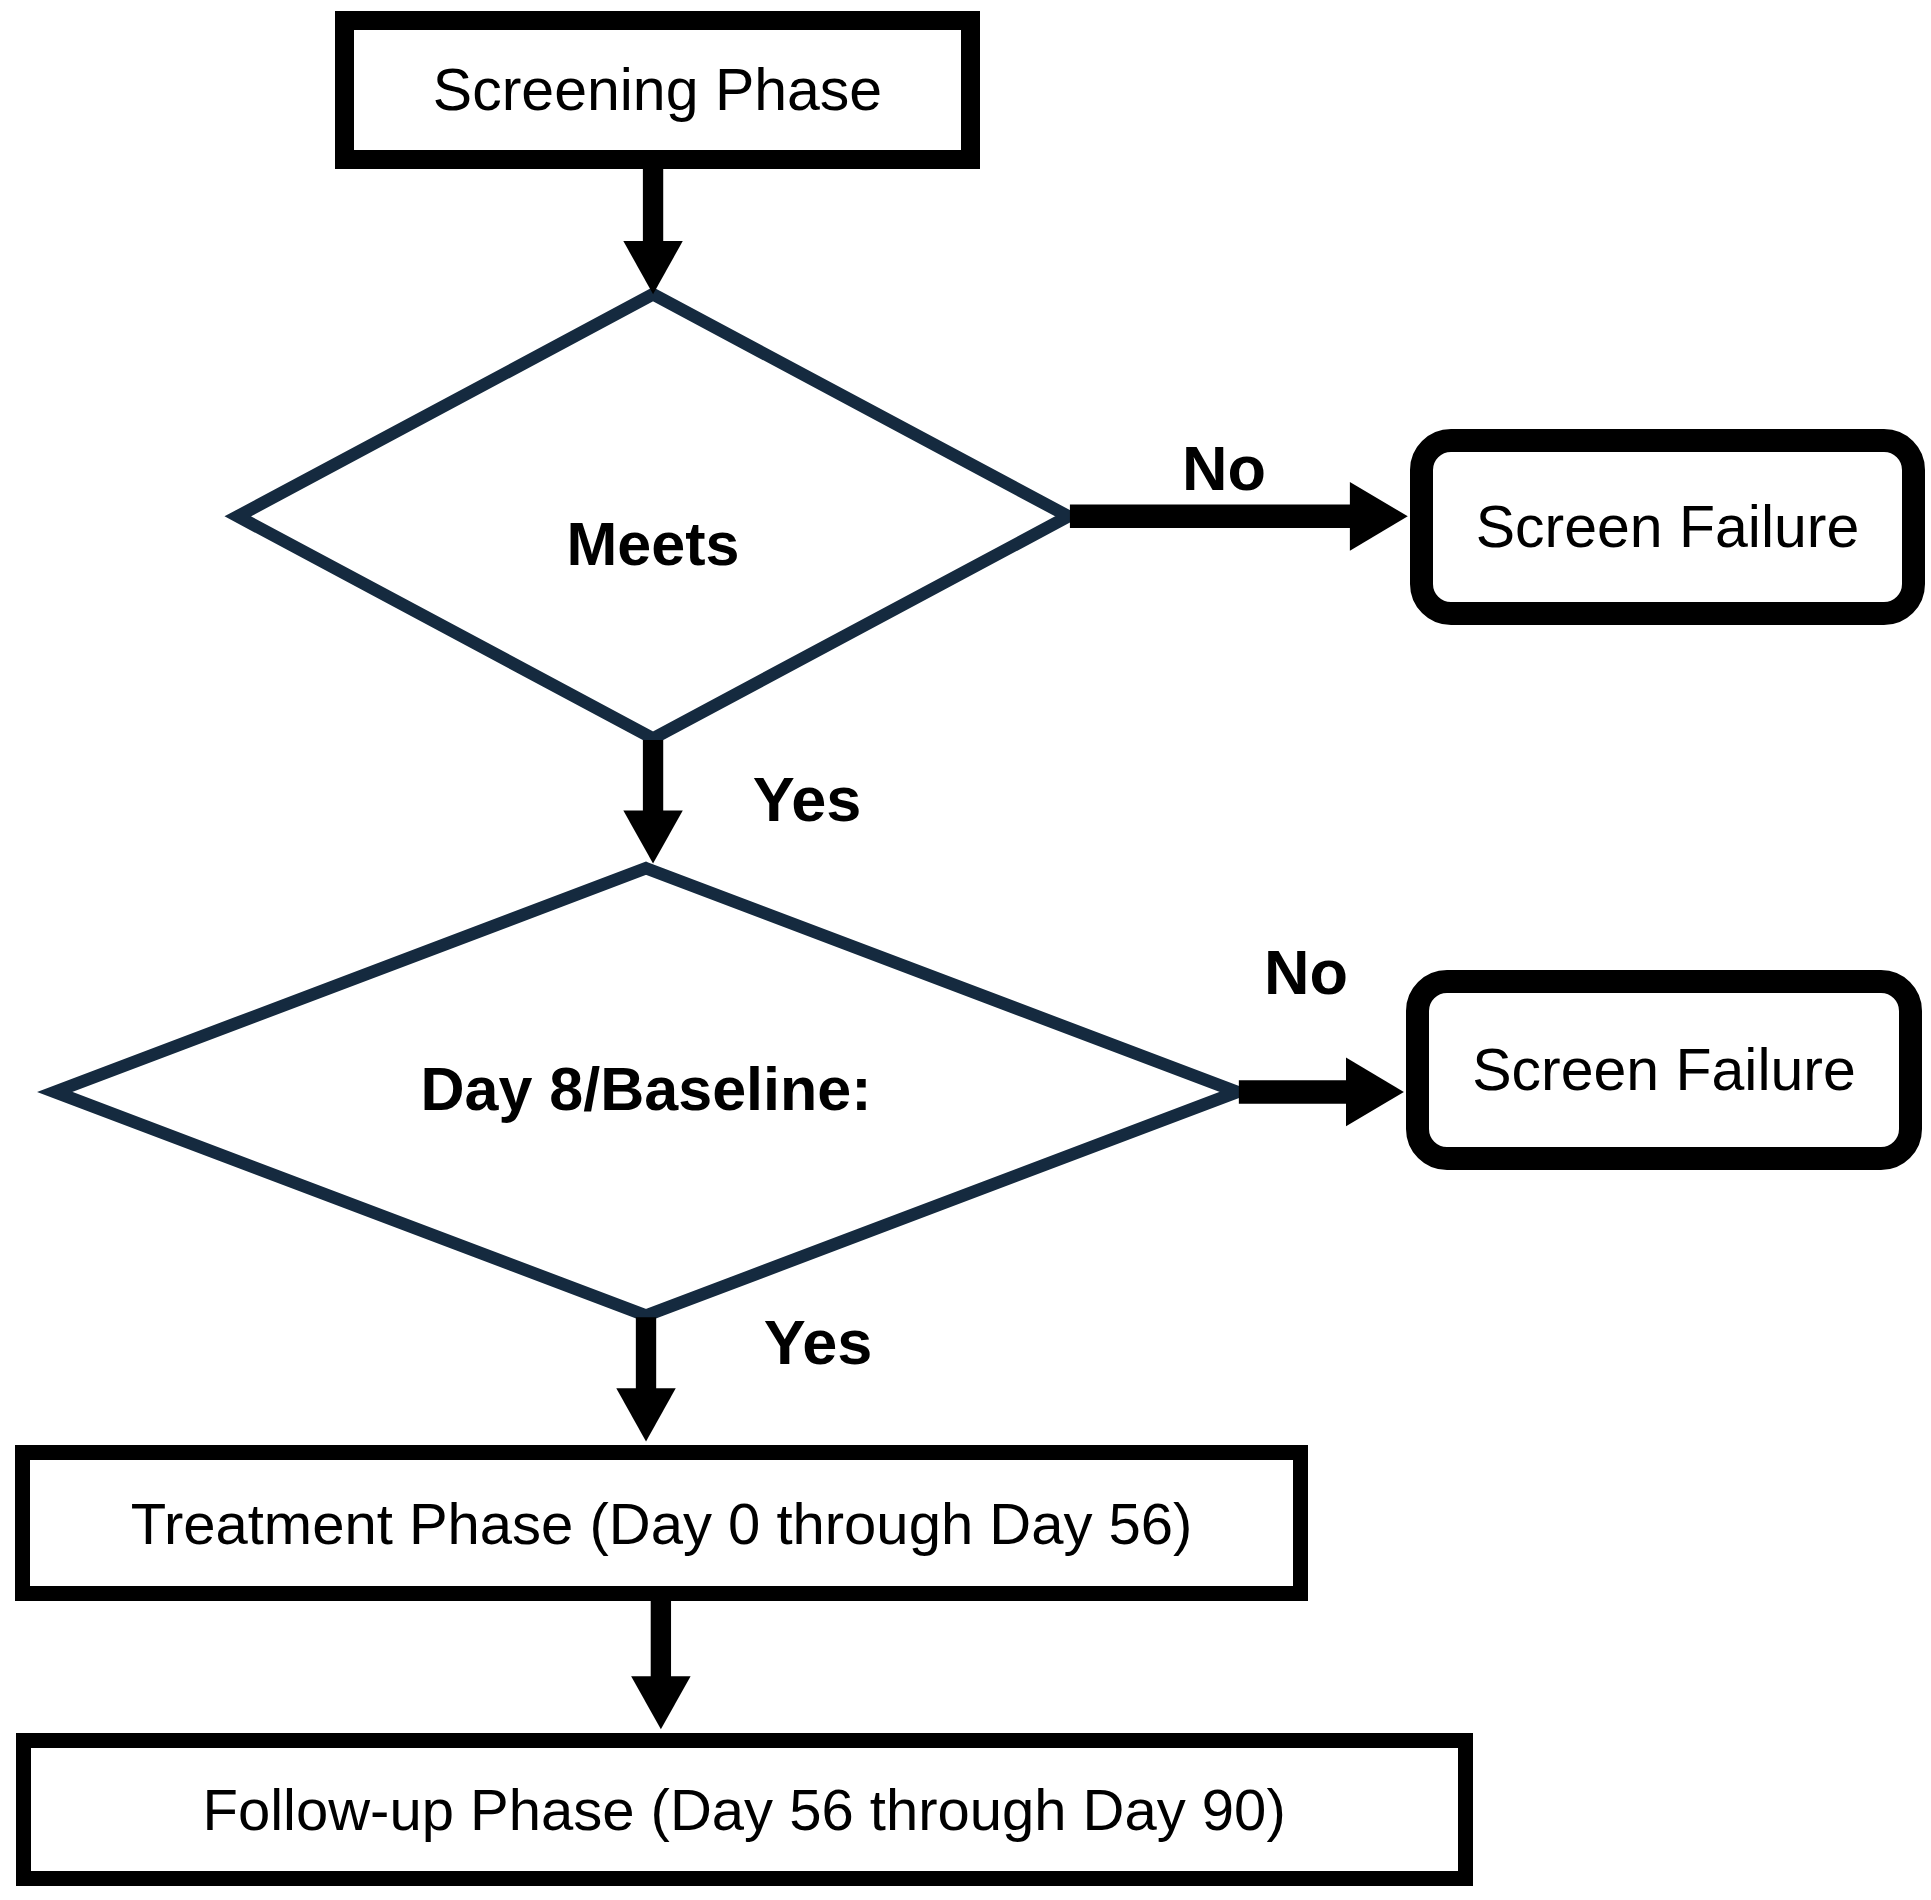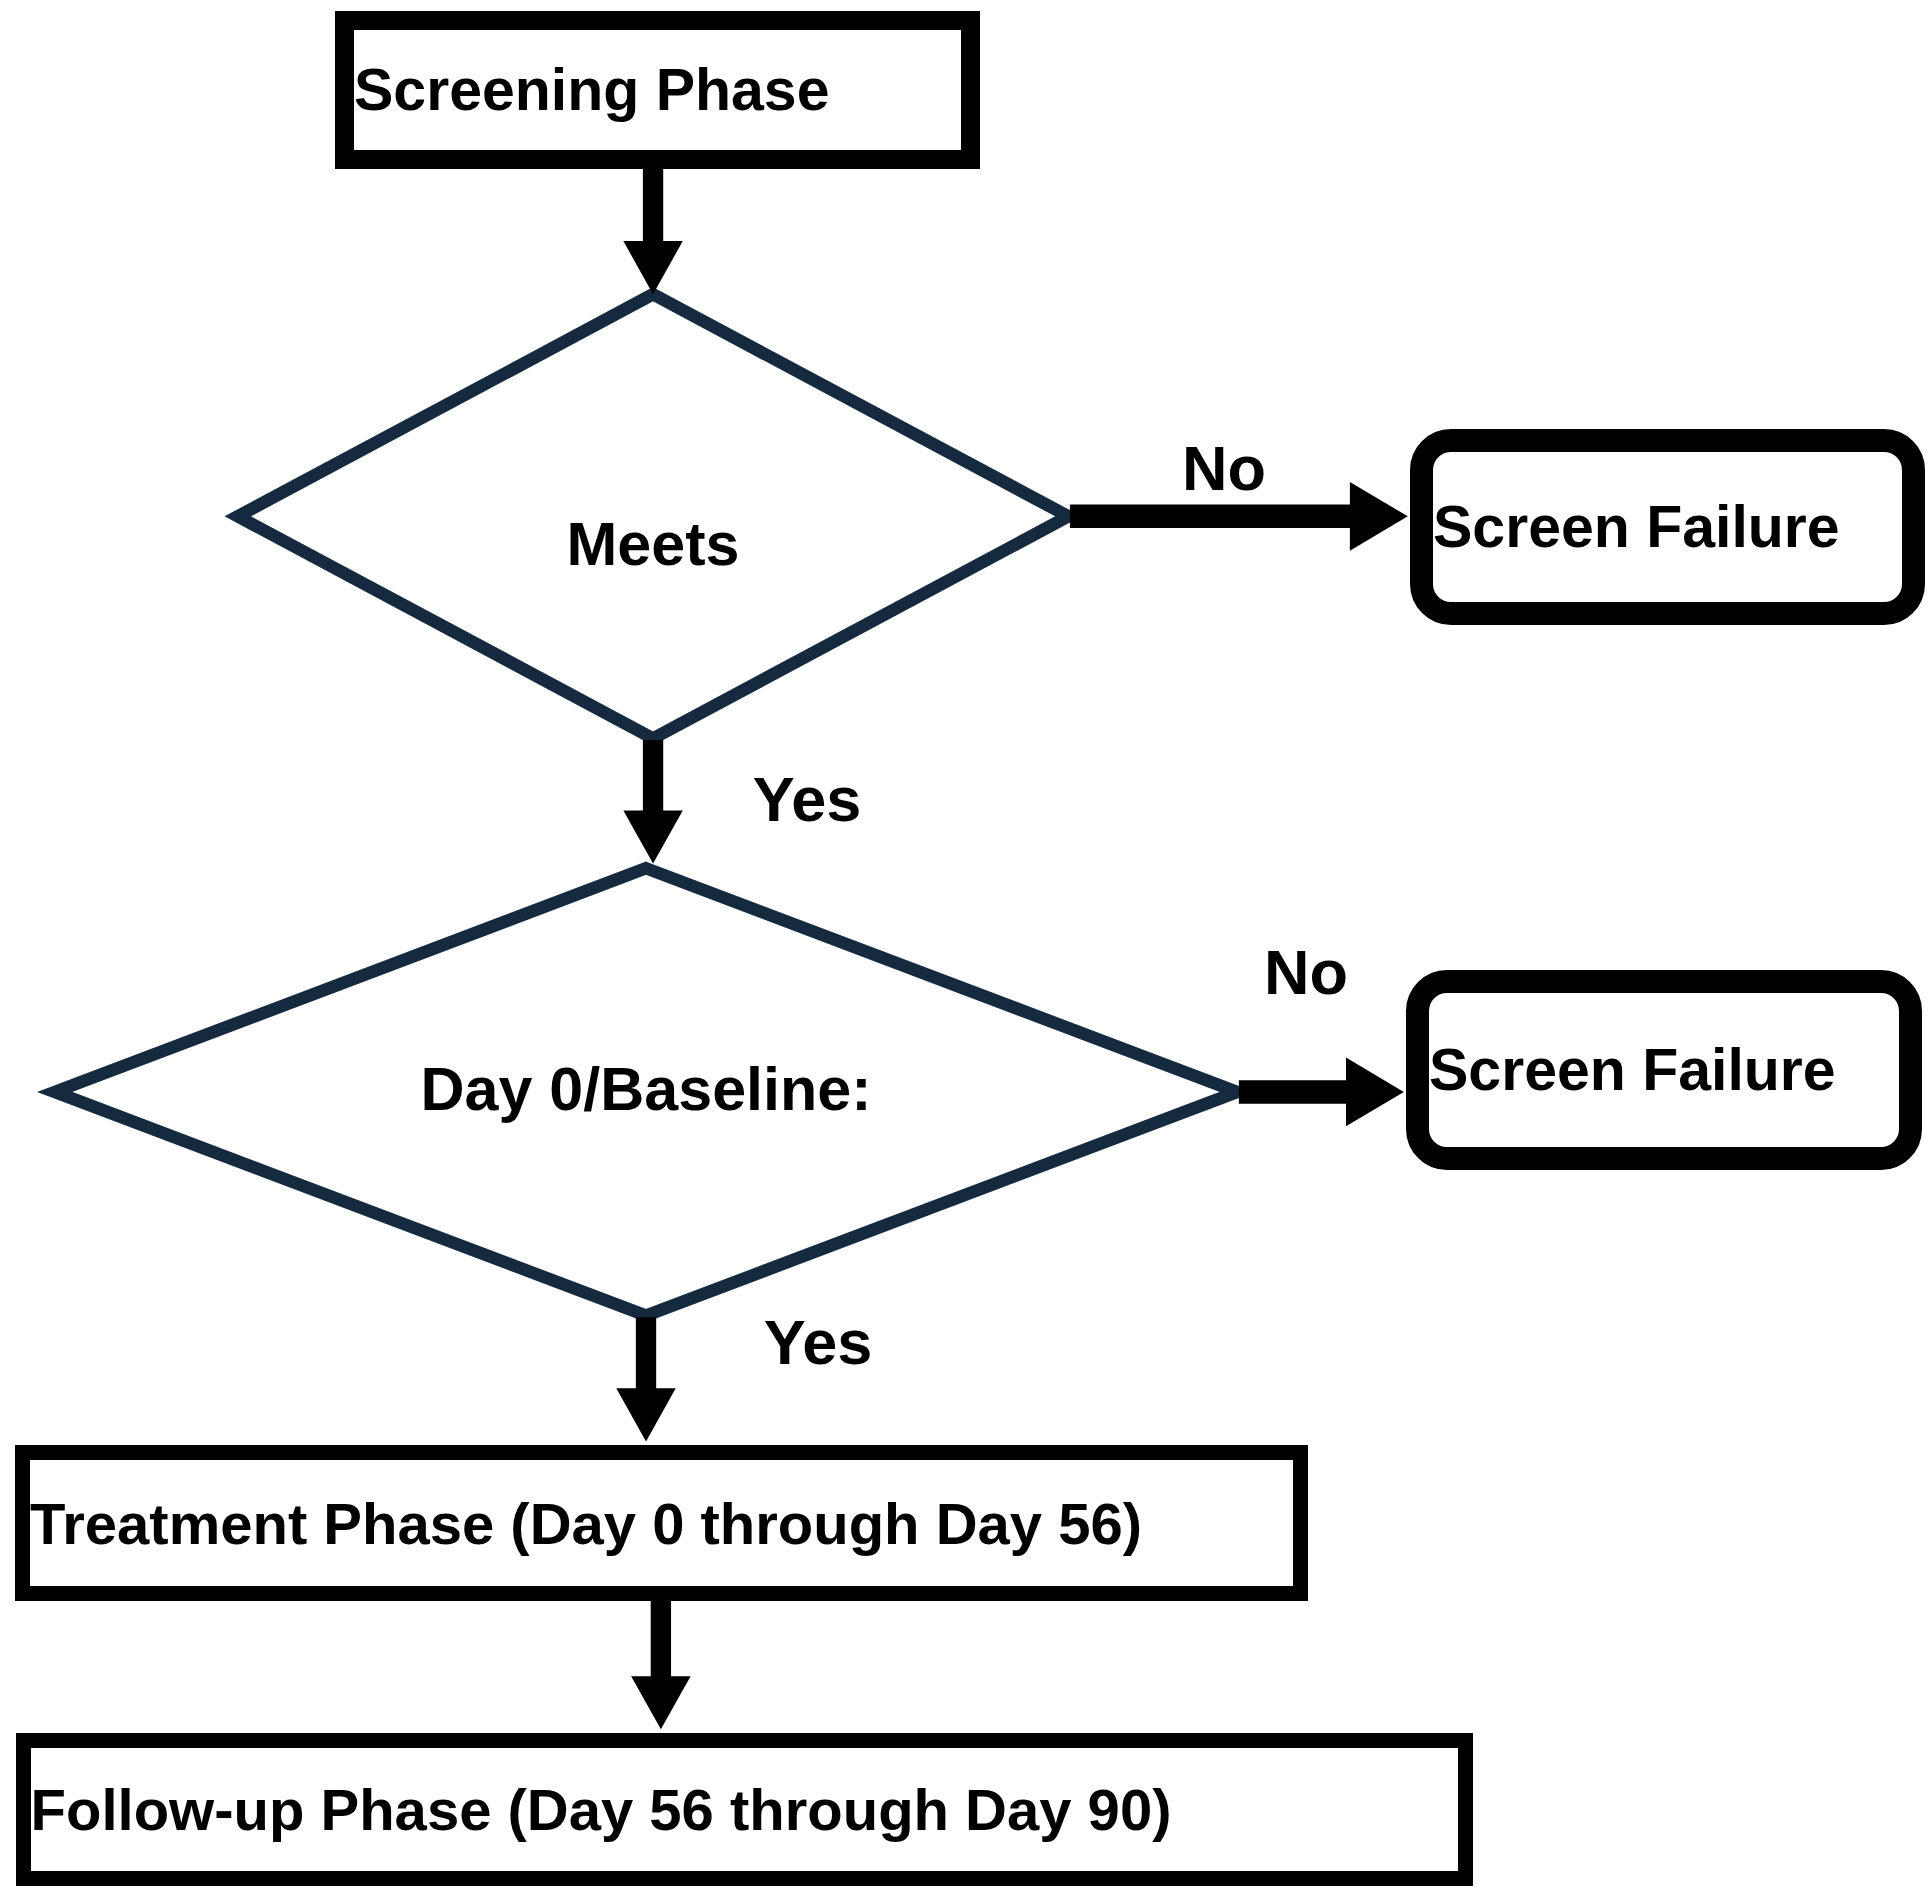--- a/index.html
+++ b/index.html
@@ -40,23 +40,23 @@
   .arrow-head {
     fill: #000000;
   }
   .node {
     position: absolute;
     box-sizing: border-box;
     background: #ffffff;
     border: 19px solid #000000;
     display: flex;
     align-items: center;
-    justify-content: flex-start;
+    justify-content: center;
     text-align: center;
-    font-weight: 700;
+    font-weight: 400;
     font-size: 59px;
     color: #000000;
   }
   #screening-box { left: 335px; top: 11px; width: 645px; height: 158px; }
   #screen-failure-top {
     left: 1410px; top: 429px; width: 515px; height: 196px;
     border-width: 23.5px; border-radius: 41px;
   }
   #screen-failure-bottom {
     left: 1406px; top: 970px; width: 516px; height: 200px;
@@ -142,21 +142,21 @@
 
   <div class="node" id="followup-box">
     <span>Follow-up Phase (Day 56 through Day 90)</span>
   </div>
 
   <div class="diamond-text" id="decision-initial-text">
     <div>Meets</div>
   </div>
 
   <div class="diamond-text" id="decision-baseline-text">
-    <div>Day 0/Baseline:</div>
+    <div>Day 8/Baseline:</div>
   </div>
 
   <div class="edge-label" id="label-no-top">No</div>
   <div class="edge-label" id="label-yes-top">Yes</div>
   <div class="edge-label" id="label-no-bottom">No</div>
   <div class="edge-label" id="label-yes-bottom">Yes</div>
 
 </div>
 
 

